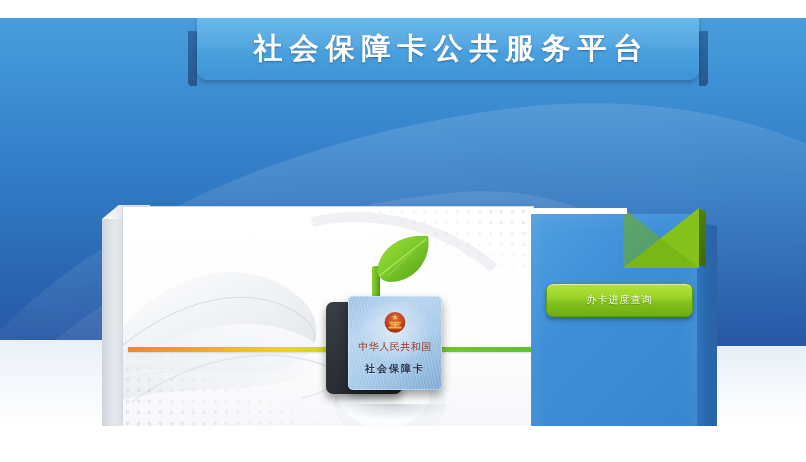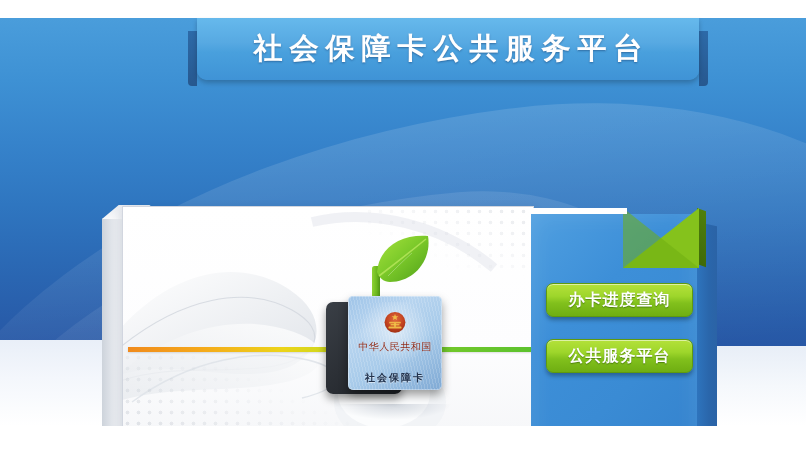--- a/index.html
+++ b/index.html
@@ -124,21 +124,21 @@
     position:absolute;z-index:20;
     width:145px;height:32px;
     border-radius:7px;
     background:linear-gradient(to bottom,#b4e13a 0%,#9ed62b 38%,#81c01c 60%,#6fae12 100%);
     border:1px solid #5f9a0e;
     box-shadow:0 3px 4px rgba(0,0,0,0.30), inset 0 1px 0 rgba(255,255,255,0.55);
     display:flex;align-items:center;justify-content:center;
     cursor:pointer;
   }
   .btn span{
-    color:#ffffff;font-size:16px;font-weight:bold;letter-spacing:1px;
+    color:#ffffff;font-size:10px;font-weight:normal;letter-spacing:1px;
     text-shadow:0 1px 1px rgba(40,80,0,0.55);
     white-space:nowrap;
     font-family:"DejaVu Sans","Liberation Sans",sans-serif;
   }
   .btn-1{left:546px;top:283px;}
   .btn-2{left:546px;top:339px;}
 
   
   .whitebox{position:absolute;left:122px;top:206px;width:412px;height:256px;z-index:10;}
   .whitebox-side{
@@ -221,21 +221,20 @@
     position:absolute;left:0;top:44px;width:100%;text-align:center;
     font-size:10px;color:#8d2b1a;letter-spacing:0.5px;
     font-family:"DejaVu Sans","Liberation Sans",sans-serif;
     text-shadow:0 0 1px rgba(255,255,255,0.6);
   }
   .card-line2{
     position:absolute;left:0;top:66px;width:100%;text-align:center;
     font-size:10px;font-weight:bold;color:#23334d;letter-spacing:2px;
     font-family:"DejaVu Sans","Liberation Sans",sans-serif;
     text-shadow:0 1px 0 rgba(255,255,255,0.5);
-    margin-top:9px;
   }
   .leaf{position:absolute;left:26px;top:-6px;width:86px;height:80px;}
 
   
   .card-reflect{
     position:absolute;left:334px;top:404px;width:118px;height:16px;z-index:11;
     background:radial-gradient(ellipse at 50% 0%, rgba(60,80,110,0.22), rgba(60,80,110,0) 70%);
   }
 </style>
 </head>
@@ -263,23 +262,20 @@
     <div class="bluebox-front"></div>
     <div class="bluebox-shadow"></div>
     <div class="green-corner-edge"></div>
     <div class="green-corner-a"></div>
     <div class="green-corner-b"></div>
     <div class="white-notch"></div>
   </div>
 
   <div class="btn btn-1">
     <span>办卡进度查询</span>
-  </div>
-  <div class="btn btn-2">
-    <span>公共服务平台</span>
   </div>
 
   <div class="whitebox">
     <div class="whitebox-side"></div>
     <div class="whitebox-top"></div>
     <div class="whitebox-front">
 
       <svg class="art" viewBox="0 0 412 256">
         <defs>
           <linearGradient id="sw1" x1="0" y1="0" x2="1" y2="1">

